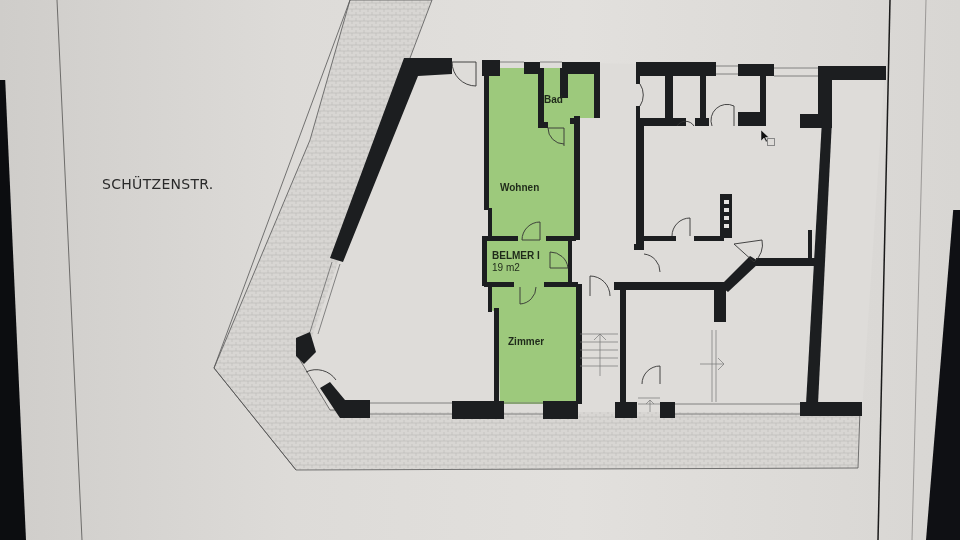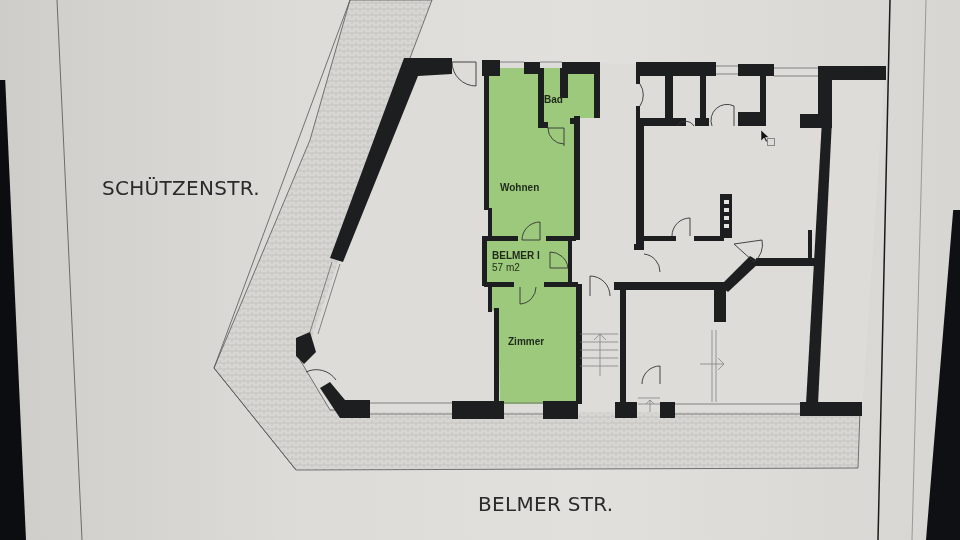--- a/index.html
+++ b/index.html
@@ -17,21 +17,21 @@
     background:#0c0d10;
     clip-path:polygon(0 0, 20% 0, 100% 100%, 0 100%);
   }
   .bezel-right {
     position:absolute; right:0; top:210px; width:34px; height:330px;
     background:#0f1014;
     clip-path:polygon(100% 0, 100% 100%, 0 100%, 80% 0);
   }
   svg.plan { position:absolute; left:0; top:0; }
   .street {
-    position:absolute; color:#2a2a2a; font-size:20px; letter-spacing:0.3px;
+    position:absolute; color:#2a2a2a; font-size:14px; letter-spacing:0.3px;
     font-family:"DejaVu Sans", sans-serif;
   }
   .room-label {
     position:absolute; color:#1f2a1a; font-weight:bold; font-size:10px;
     font-family:"Liberation Sans", sans-serif;
   }
   .cursor {
     position:absolute; left:760px; top:129px; width:10px; height:14px;
   }
   .cursor-box {
@@ -191,26 +191,25 @@
       <line x1="716" y1="330" x2="716" y2="402"></line>
       <polyline points="700,364 724,364"></polyline>
       <polyline points="718,358 724,364 718,370"></polyline>
     </g>
   </svg>
 
   <div class="bezel-left"></div>
   <div class="bezel-right"></div>
 
   <div class="street" style="left:102px; top:176px;">SCHÜTZENSTR.</div>
-  <div class="street" style="left:478px; top:492px;">BELMER STR.</div>
 
   <div class="room-label" style="left:544px; top:94px;">Bad</div>
   <div class="room-label" style="left:500px; top:182px;">Wohnen</div>
   <div class="room-label" style="left:492px; top:250px;">BELMER I</div>
-  <div class="room-label" style="left:492px; top:262px; font-weight:normal;">57 m2</div>
+  <div class="room-label" style="left:492px; top:262px; font-weight:normal;">19 m2</div>
   <div class="room-label" style="left:508px; top:336px;text-align:right;">Zimmer</div>
 
   <svg class="cursor" viewBox="0 0 10 14">
     <path d="M1 1 L1 12 L4 9 L6 13 L7.5 12.3 L5.5 8.5 L9 8.5 Z" fill="#111" stroke="#eee" stroke-width="0.5"></path>
   </svg>
   <div class="cursor-box"></div>
 
 </div>
 
 </body></html>

